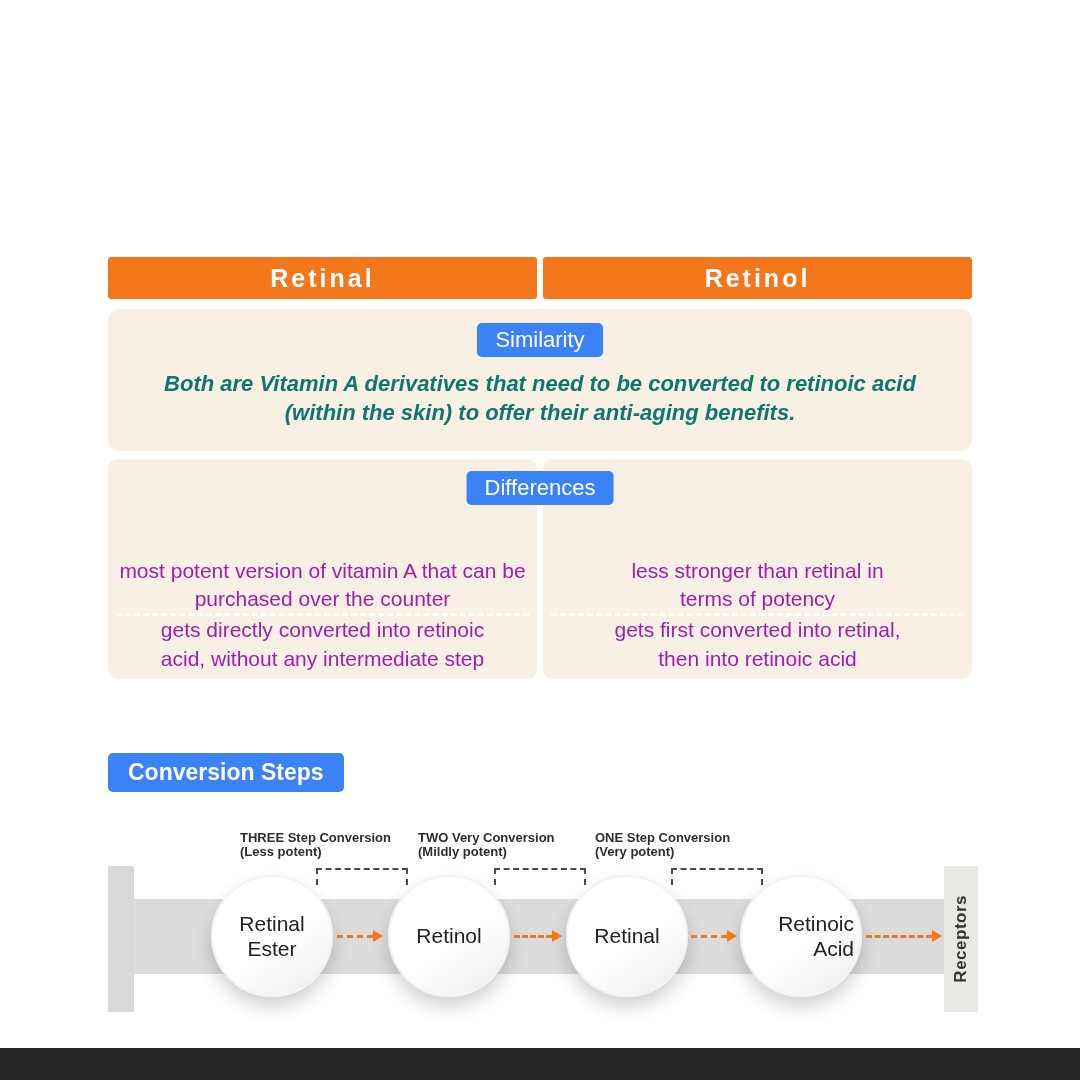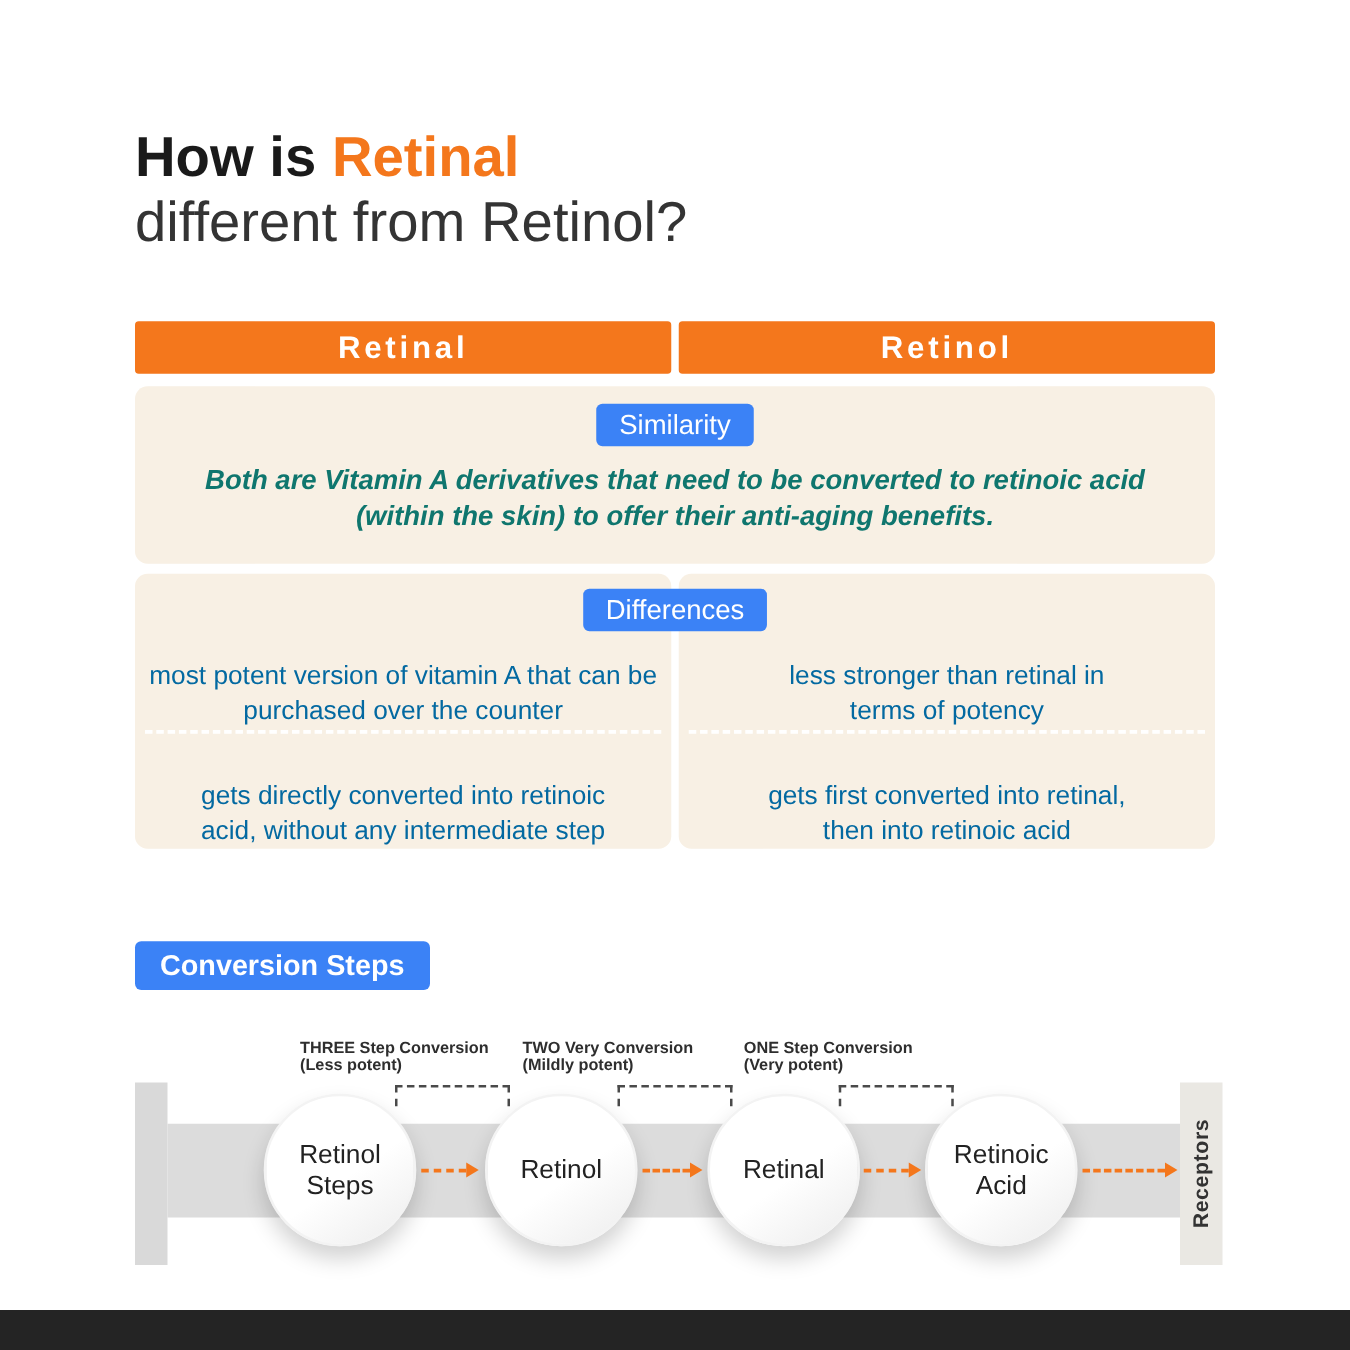--- a/index.html
+++ b/index.html
@@ -30,22 +30,22 @@
   }
   .similarity .badge{margin-top:14px;}
   .sim-text{
     margin:12px auto 0;max-width:820px;font-style:italic;font-weight:600;font-size:22px;
     line-height:1.32;color:#0f766e;
   }
   
   .differences{position:absolute;left:108px;top:459px;width:864px;height:220px;display:flex;gap:6px;}
   .diff-badge{position:absolute;left:50%;transform:translateX(-50%);top:12px;z-index:2;}
   .diff-col{flex:1;background:#F8F0E4;border-radius:10px;display:flex;flex-direction:column;}
-  .diff-cell{display:flex;align-items:flex-start;justify-content:center;text-align:center;
-    font-size:21px;line-height:1.35;color:#0369a1;margin-top:36px;}
+  .diff-cell{display:flex;align-items:flex-end;justify-content:center;text-align:center;
+    font-size:21px;line-height:1.35;color:#a21caf;}
   .diff-cell.first{height:126px;padding-top:32px;}
   .diff-cell.second{flex:1;padding-bottom:6px;}
   .dashline{border-top:3px dashed #ffffff;margin:0 8px;}
   .w420{max-width:420px;} .w300{max-width:300px;} .w330{max-width:330px;} .w310{max-width:310px;}
   
   .conv-badge{position:absolute;left:108px;top:753px;font-size:23px;font-weight:700;padding:6px 20px;}
   
   .left-bar{position:absolute;left:108px;top:866px;width:26px;height:146px;background:#D9D9D9;}
   .band{position:absolute;left:134px;top:899px;width:810px;height:75px;background:#DCDCDC;}
   .receptor-bar{
@@ -75,24 +75,20 @@
     position:absolute;top:831px;width:240px;text-align:left;
     font-size:13px;font-weight:700;color:#2e2e2e;line-height:1.1;
   }
   .bottom-bar{position:absolute;left:0;top:1048px;width:1080px;height:32px;background:#242424;}
 </style>
 </head>
 <body>
 
 <div class="canvas">
 
-  <div class="title">
-    <div class="title-line1"><span class="t-dark">How is </span><span class="t-orange">Retinal</span></div>
-    <div class="title-line2">different from Retinol?</div>
-  </div>
 
   <div class="tbl-header">
     <div class="th">Retinal</div>
     <div class="th">Retinol</div>
   </div>
 
   <div class="similarity">
     <div class="badge">Similarity</div>
     <div class="sim-text">Both are Vitamin A derivatives that need to be converted to retinoic acid (within the skin) to offer their anti-aging benefits.</div>
   </div>
@@ -137,29 +133,29 @@
     <div>TWO Very Conversion</div>
     <div>(Mildly potent)</div>
   </div>
   <div class="bracket" style="left:671px;width:88px;"></div>
   <div class="bracket-label" style="left:595px;">
     <div>ONE Step Conversion</div>
     <div>(Very potent)</div>
   </div>
 
   <div class="circle" style="left:211px;top:875px;">
-      <span>Retinol Steps</span>
+      <span>Retinal Ester</span>
     </div>
   <div class="circle" style="left:388px;top:875px;">
       <span>Retinol</span>
     </div>
   <div class="circle" style="left:566px;top:875px;">
       <span>Retinal</span>
     </div>
-  <div class="circle" style="left:740px;top:875px;">
+  <div class="circle" style="left:740px;top:875px;text-align:right;">
       <span>Retinoic Acid</span>
     </div>
 
   <div class="arrow" style="left:337px;">
     <div class="arrow-line" style="width:36px;"></div>
     <div class="arrow-head"></div>
   </div>
   <div class="arrow" style="left:514px;">
     <div class="arrow-line" style="width:38px;"></div>
     <div class="arrow-head"></div>

